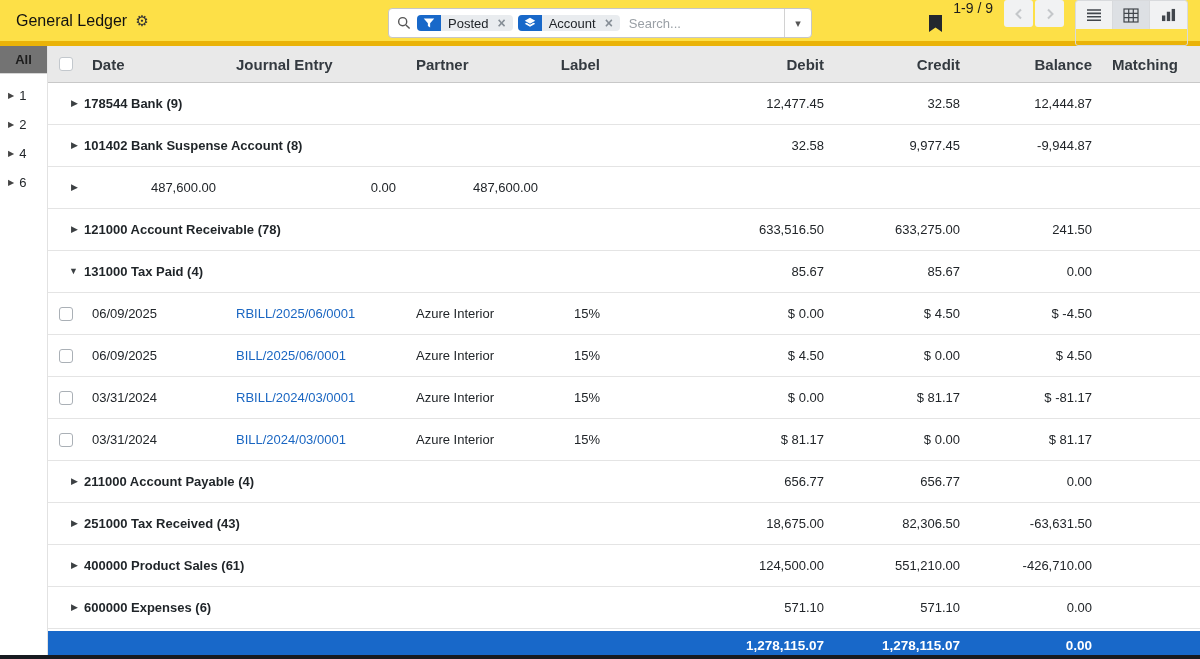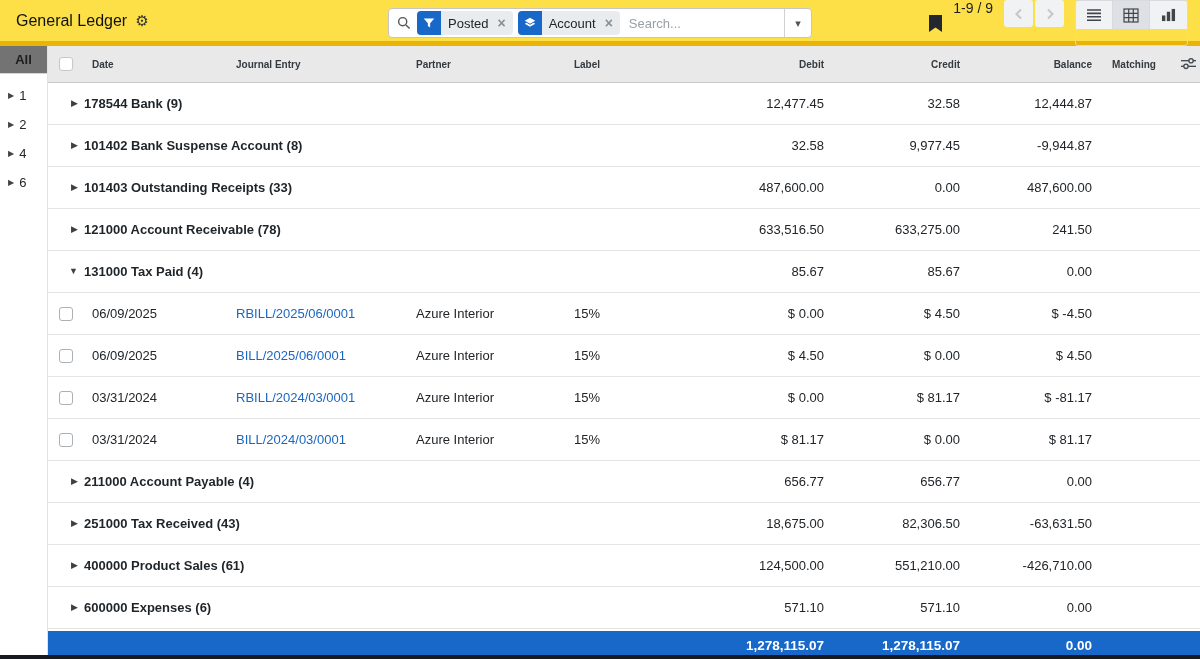--- a/index.html
+++ b/index.html
@@ -13,21 +13,21 @@
   .topbar { height:46px; border-bottom:5px solid #eab308; position:relative;
             display:flex; align-items:center; padding:0 16px; background:#fde047; }
   .title-wrap { display:flex; align-items:center; gap:8px; }
   .page-title { font-size:16px; font-weight:500; color:#111; }
   .gear { font-size:15px; color:#333; cursor:pointer; line-height:1; }
 
   .searchbar { position:absolute; left:388px; top:8px; width:424px; height:30px;
                border:1px solid #c6c6c6; border-radius:4px; background:#fff;
                display:flex; align-items:center; }
   .search-ico { display:flex; align-items:center; padding:0 6px 0 8px; }
-  .chip { display:flex; align-items:stretch; height:24px; background:#e9ecef;
+  .chip { display:flex; align-items:stretch; height:16px; background:#e9ecef;
           border-radius:4px; overflow:hidden; margin-right:5px; cursor:pointer; flex:none; }
   .chip-ico { width:24px; background:var(--accent); display:flex; align-items:center; justify-content:center; }
   .chip-label { display:flex; align-items:center; padding:0 7px; color:#212529; font-size:13px; white-space:nowrap; }
   .chip-x { display:flex; align-items:center; padding:0 7px 0 2px; color:#868e96; font-size:14px; font-weight:700; }
   .search-input { flex:1; min-width:40px; border:none; outline:none; font-size:13px; height:100%;
                   font-family:inherit; color:#212529; padding:0 4px; }
   .search-input::placeholder { color:#9aa0a6; }
   .search-caret { width:27px; height:100%; border:none; border-left:1px solid #d2d2d2;
                   background:transparent; color:#555; font-size:11px; cursor:pointer; }
 
@@ -58,21 +58,21 @@
   .content { flex:1; display:flex; flex-direction:column; min-width:0; }
 
   .grid { display:grid; grid-template-columns:36px 144px 180px 142px 60px 226px 136px 132px auto;
           align-items:center; }
   .cell { display:flex; align-items:center; padding-left:8px; min-width:0; white-space:nowrap; }
   .cell.sel { padding:0; justify-content:center; }
   .cell.num { justify-content:flex-end; padding-left:0; padding-right:12px; }
   .cell.label-col { justify-content:flex-end; padding-left:0; padding-right:10px; }
 
   .thead { height:40px; background:var(--header_bg); border-bottom:1px solid #c8c8c8;
-           color:#343a40; font-weight:600; font-size:10px; }
+           color:#343a40; font-weight:600; font-size:15px; }
   .matching-h { justify-content:space-between; padding-right:4px;gap:24px; }
 
   .row { height:42px; border-bottom:1px solid #e4e4e4; background:#fff; }
   .group-row .gname { grid-column:2/6; font-weight:700; color:#1f2428; padding-left:0; }
   .caret-cell { justify-content:flex-end !important; padding-right:6px !important; cursor:pointer; }
   .caret { font-size:9px; color:#3c4043; line-height:1; }
   .checkbox { width:14px; height:14px; border:1px solid #aab0b6; border-radius:3px; background:#fff;
               display:inline-block; cursor:pointer; }
   .checkbox.dim { border-color:#c3c8cd; }
   .link { color:var(--link); text-decoration:none; cursor:pointer; }
@@ -238,21 +238,20 @@
           <div class="cell gname">101402 Bank Suspense Account (8)</div>
           <div class="cell num">32.58</div>
           <div class="cell num">9,977.45</div>
           <div class="cell num">-9,944.87</div>
           <div class="cell"></div>
         </div>
         <div class="grid row group-row">
           <div class="cell sel caret-cell">
             <span class="caret">▶</span>
           </div>
-          <div class="cell gname">101403 Outstanding Receipts (33)</div>
           <div class="cell num">487,600.00</div>
           <div class="cell num">0.00</div>
           <div class="cell num">487,600.00</div>
           <div class="cell"></div>
         </div>
         <div class="grid row group-row">
           <div class="cell sel caret-cell">
             <span class="caret">▶</span>
           </div>
           <div class="cell gname">121000 Account Receivable (78)</div>

